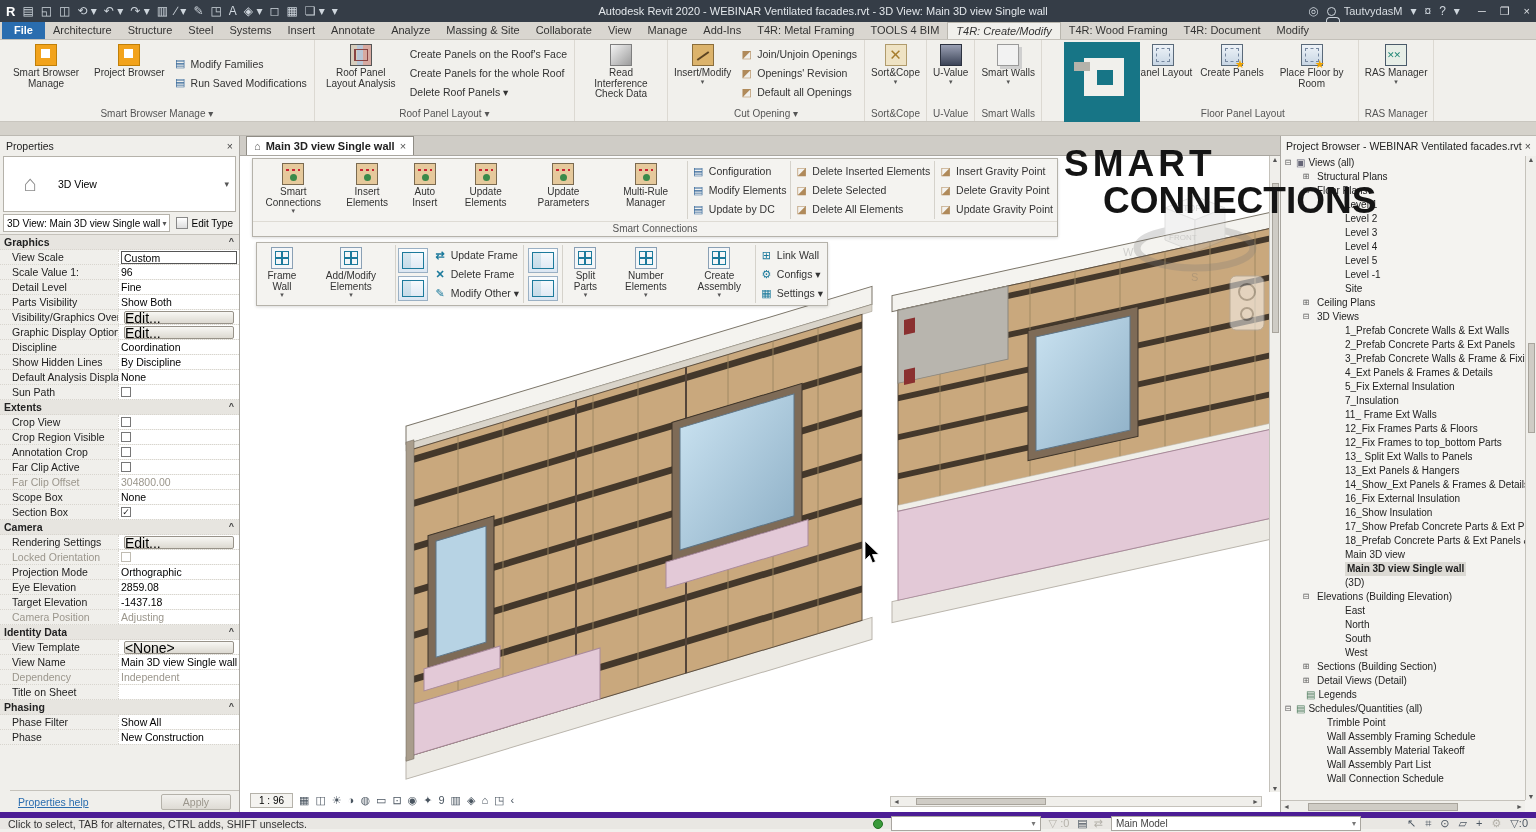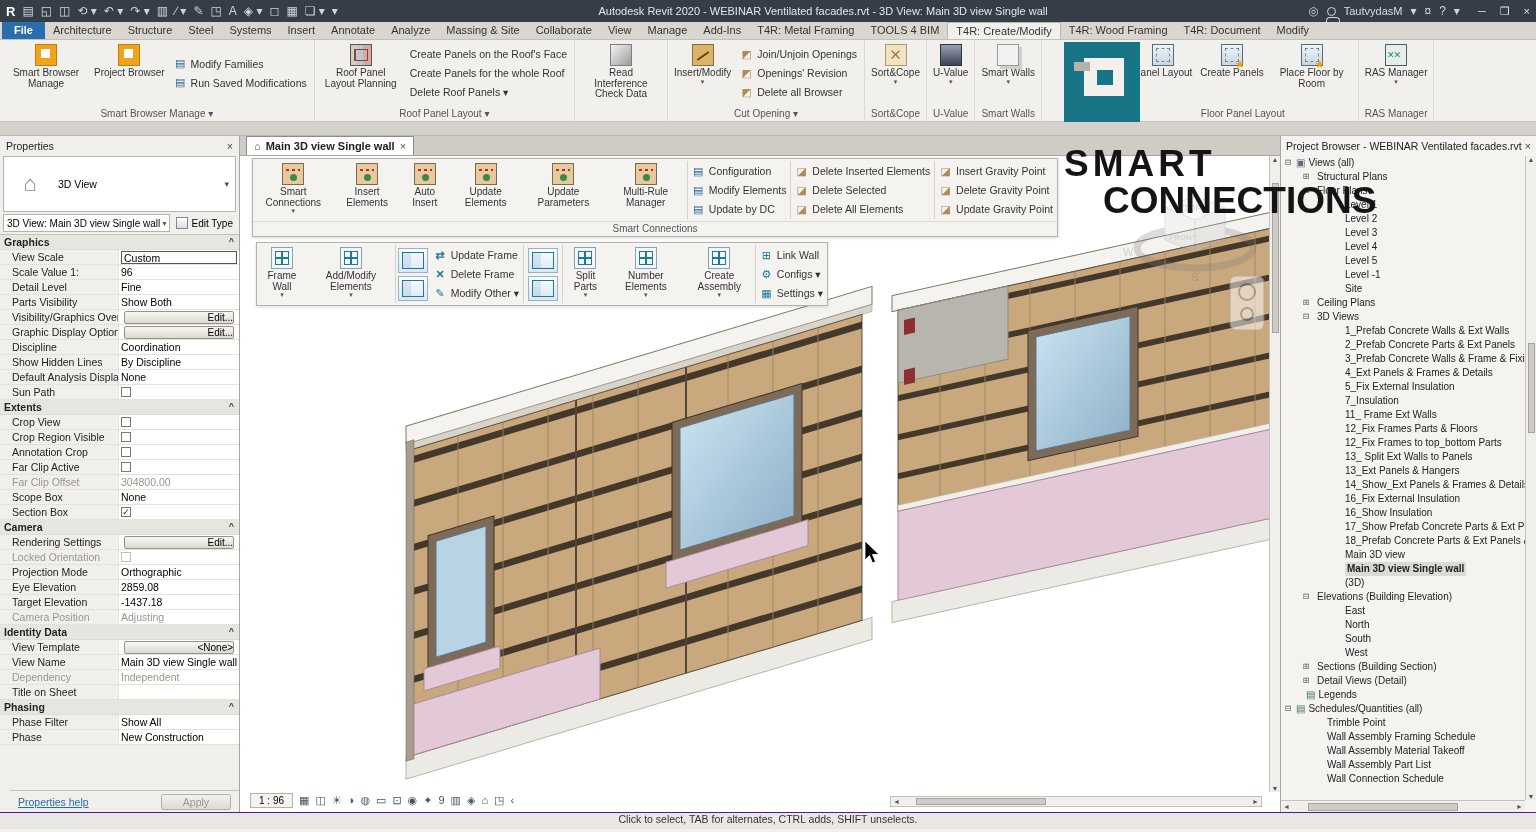--- a/index.html
+++ b/index.html
@@ -14,21 +14,21 @@
   .tb-title{flex:1;text-align:center;font-size:11px;color:#e3e7eb;white-space:nowrap;overflow:hidden;}
   .tb-right{display:flex;align-items:center;gap:8px;}
   .person{width:9px;height:9px;border:1px solid #cfd6dd;border-radius:50%;position:relative;}
   .person:after{content:"";position:absolute;left:-2px;top:9px;width:12px;height:4px;border:1px solid #cfd6dd;border-bottom:none;border-radius:4px 4px 0 0;}
   .winbtns{display:flex;gap:14px;margin-left:10px;font-size:11px;color:#dfe3e7;}
 
   
   .tabrow{height:18px;background:#d9d6d0;display:flex;padding-left:2px;font-size:11px;border-bottom:1px solid #c3c0b9;}
   .tab{padding:2px 8px 3px;color:#333;cursor:default;white-space:nowrap;}
   .tab.file{background:#2a6daf;color:#fff;font-weight:bold;padding:2px 12px 3px;}
-  .tab.active{background:#f1f0ec;border:1px solid #b9b6ae;border-bottom:none;}
+  .tab.active{background:#f1f0ec;border:1px solid #b9b6ae;border-bottom:none;font-style:italic;}
 
   
   .ribbon{height:82px;background:#f1f0ec;display:flex;align-items:stretch;border-bottom:1px solid #c9c6bf;position:relative;}
   .rgroup{display:flex;flex-direction:column;border-right:1px solid #dcd9d2;}
   .rbody{flex:1;display:flex;align-items:flex-start;padding:2px 3px;gap:2px;}
   .rlabel{height:15px;font-size:10px;color:#555;text-align:center;line-height:15px;white-space:nowrap;padding:0 6px;}
   .bigbtn{display:flex;flex-direction:column;align-items:center;padding:2px 3px;font-size:10px;line-height:10.5px;text-align:center;color:#333;cursor:default;max-width:86px;}
   .bigbtn .bl{margin-top:2px;}
   .drp{font-size:7px;color:#555;line-height:6px;}
   .stack{display:flex;flex-direction:column;justify-content:center;height:62px;}
@@ -97,21 +97,21 @@
   .edittype .eicon{width:12px;height:12px;border:1px solid #888;background:linear-gradient(#fff,#ddd);}
   .pgrid{border-top:1px solid #c5c2bb;}
   .prow{display:flex;height:15px;border-bottom:1px dotted #d8d5ce;position:relative;align-items:stretch;}
   .pl{width:118px;padding-left:12px;overflow:hidden;white-space:nowrap;line-height:14px;color:#222;}
   .pv{flex:1;background:#fff;border-left:1px dotted #d8d5ce;display:flex;align-items:center;padding:0 2px;overflow:hidden;white-space:nowrap;}
   .pvt{line-height:13px;}
   .prow.hdr{background:#e7e5e0;font-weight:bold;}
   .prow.hdr .pl{width:auto;padding-left:4px;}
   .chev{display:none;}
   .prow.hdr .chev{display:block;position:absolute;right:5px;top:1px;font-size:9px;font-weight:bold;color:#444;}
-  .pvt.btn{display:block;width:95%;margin:16px auto;text-align:right;background:linear-gradient(#f8f7f4,#dcd9d1);border:1px solid #979289;border-radius:2px;font-size:10px;height:13px;line-height:12px;}
+  .pvt.btn{display:block;width:95%;margin:16px auto;text-align:left;background:linear-gradient(#f8f7f4,#dcd9d1);border:1px solid #979289;border-radius:2px;font-size:14px;height:13px;line-height:12px;}
   .pvt.boxed{border:1px solid #555;width:100%;padding:0 2px;height:13px;}
   .pvt.cb,.pvt.cbc{width:10px;height:10px;border:1px solid #777;background:#fff;display:block;}
   .pvt.cbc:after{content:"✓";font-size:9px;line-height:9px;display:block;text-align:center;color:#222;}
   .gray{color:#9b968c;}
   .pvt.cb.gray{border-color:#c0bcb2;}
   .pfoot{position:absolute;left:10px;right:0;bottom:0;height:22px;display:flex;align-items:center;padding:0 8px;border-top:1px solid #c5c2bb;background:#f0efeb;}
   .plink{color:#2a6daf;text-decoration:underline;}
   .applybtn{margin-left:auto;width:70px;height:16px;text-align:center;line-height:15px;color:#9b968c;background:linear-gradient(#f2f1ee,#dedbd4);border:1px solid #b5b2aa;border-radius:2px;}
 
   
@@ -157,21 +157,21 @@
   .ti.sel .tl{font-weight:bold;background:#dcdad4;padding:0 2px;}
   .tic{flex:none;font-size:10px;line-height:12px;}
   .tic-tbl:before{content:"▤";color:#4a7a5a;}
   .tic-vic:before{content:"▣";color:#667;}
   .bvscroll{position:absolute;right:0;top:20px;bottom:12px;width:11px;background:#f0efeb;border-left:1px solid #c5c2bb;display:flex;flex-direction:column;align-items:center;}
   .bvthumb{margin-top:180px;width:7px;height:90px;background:#cfccc5;border:1px solid #a8a49c;}
   .bhscroll{position:absolute;left:0;right:11px;bottom:0;height:12px;background:#f0efeb;border-top:1px solid #c5c2bb;display:flex;align-items:center;}
   .bhthumb{margin-left:16px;width:150px;height:8px;background:#cfccc5;border:1px solid #a8a49c;}
 
   
-  .statusbar{height:17px;background:#e9e7e3;border-top:1px solid #4c1d95;display:flex;align-items:center;padding:0 8px;font-size:10.5px;color:#333;gap:8px;flex-direction:column;}
+  .statusbar{height:17px;background:#e9e7e3;border-top:6px solid #4c1d95;display:flex;align-items:center;padding:0 8px;font-size:10.5px;color:#333;gap:8px;}
   .sb-left{flex:1;white-space:nowrap;}
   .worker{width:10px;height:10px;border-radius:50%;background:#3a9a3a;border:1px solid #207020;position:relative;flex:none;}
   .sbsel{height:15px;background:#fff;border:1px solid #a9a6a0;display:flex;align-items:center;font-size:10px;color:#444;padding:0 4px;}
   .sbsel .caret{margin-left:auto;font-size:8px;color:#777;}
   .si{font-size:11px;color:#4a5560;white-space:nowrap;}
   .si.dim{color:#b5b2aa;}
 </style>
 </head>
 <body>
 
@@ -257,21 +257,21 @@
               <span>Run Saved Modifications</span>
             </div>
         </div>
       </div>
       <div class="rlabel">Smart Browser Manage ▾</div>
     </div>
     <div class="rgroup">
       <div class="rbody">
         <div class="bigbtn">
             <span class="ic ic-roof"></span>
-            <span class="bl">Roof Panel Layout Planning</span>
+            <span class="bl">Roof Panel Layout Analysis</span>
           </div>
         <div class="stack">
           <div class="sitem">
               <span>Create Panels on the Roof's Face</span>
             </div>
           <div class="sitem">
               <span>Create Panels for the whole Roof</span>
             </div>
           <div class="sitem">
               <span>Delete Roof Panels ▾</span>
@@ -300,21 +300,21 @@
           <div class="sitem">
               <span class="mi mi-wood"></span>
               <span>Join/Unjoin Openings</span>
             </div>
           <div class="sitem">
               <span class="mi mi-wood"></span>
               <span>Openings' Revision</span>
             </div>
           <div class="sitem">
               <span class="mi mi-wood"></span>
-              <span>Delete all Browser</span>
+              <span>Default all Openings</span>
             </div>
         </div>
       </div>
       <div class="rlabel">Cut Opening ▾</div>
     </div>
     <div class="rgroup">
       <div class="rbody">
           <div class="bigbtn">
             <span class="ic ic-sort"></span>
             <span class="bl">Sort&amp;Cope</span>

